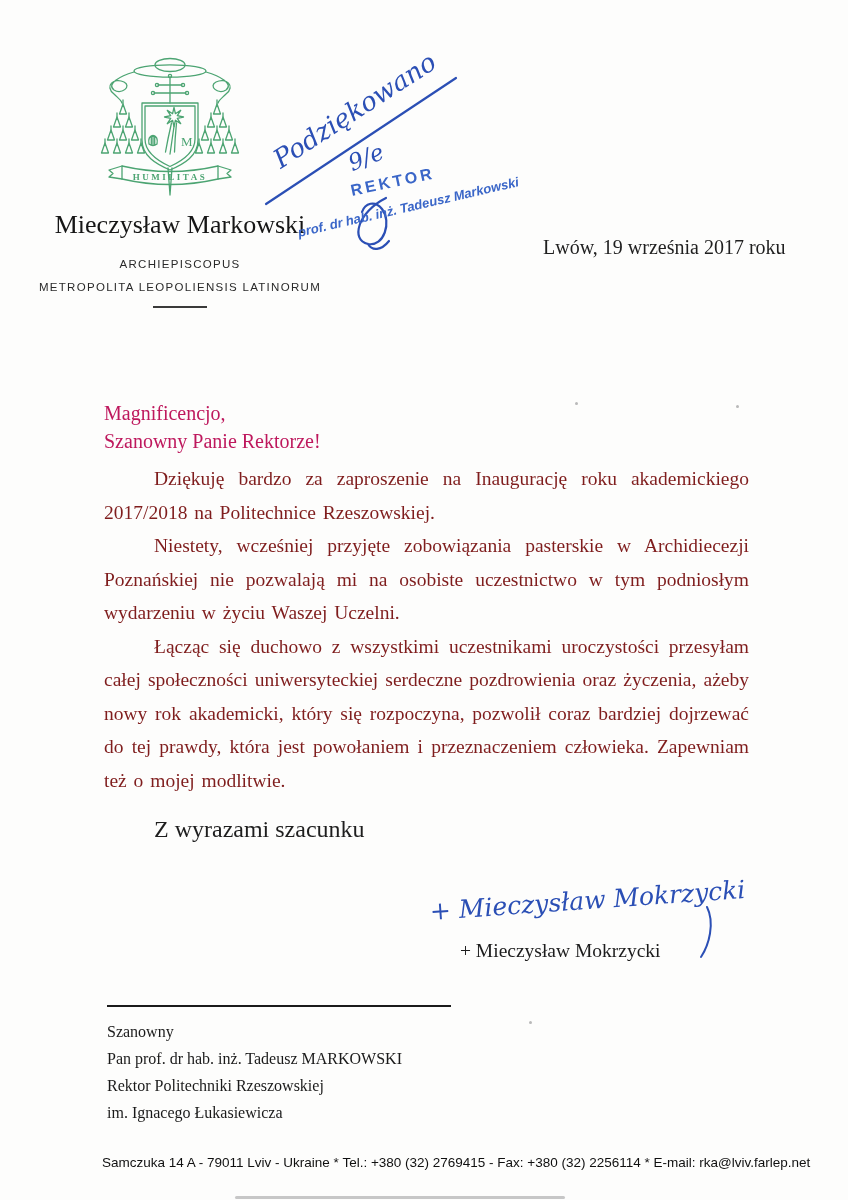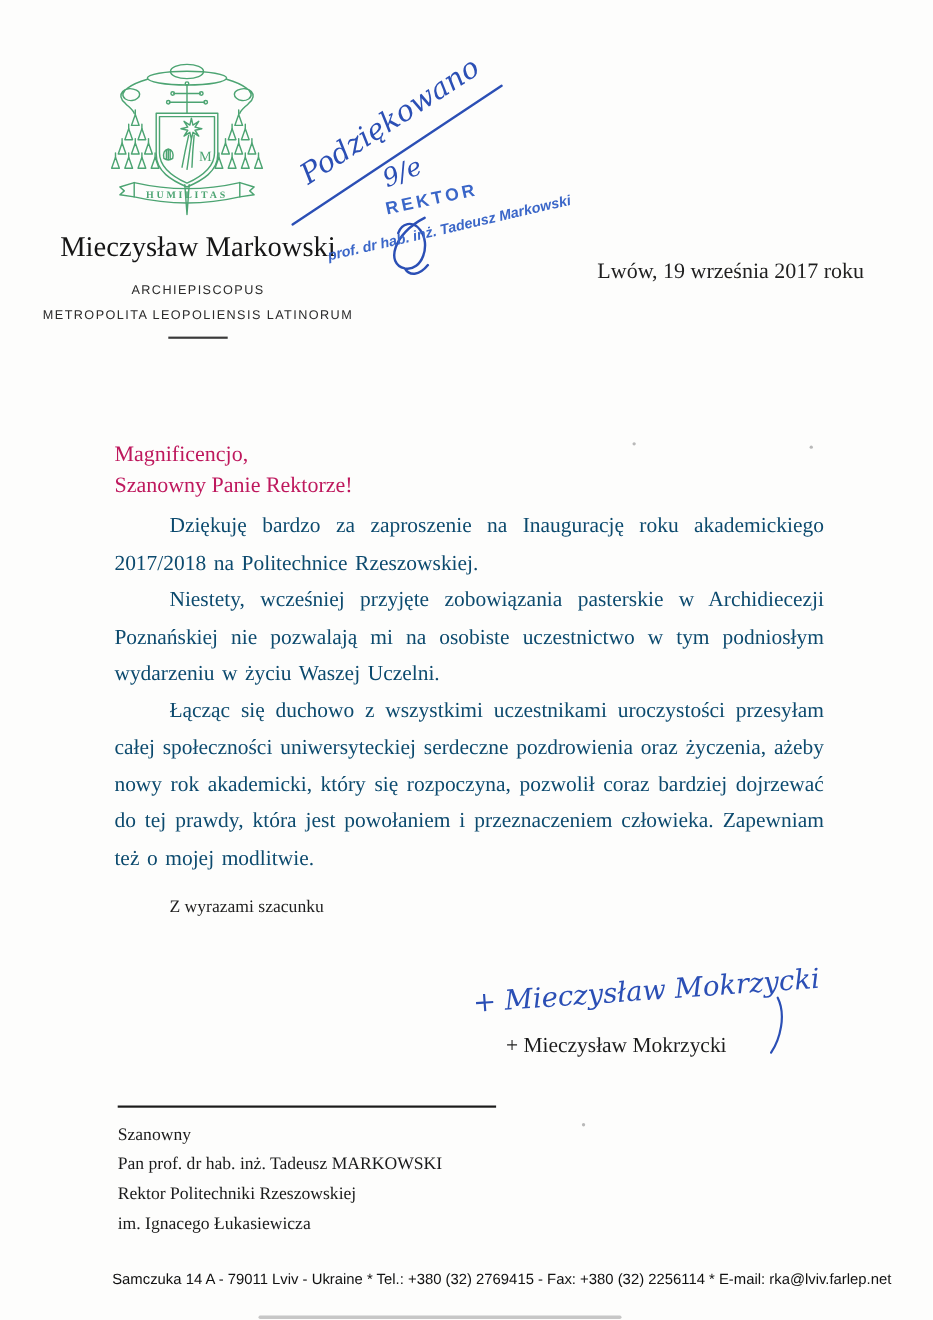--- a/index.html
+++ b/index.html
@@ -27,23 +27,23 @@
   .hw-note{left:26px;top:82px;font-size:26px;transform:rotate(-33deg);transform-origin:0 100%;}
   .hw-initials{left:96px;top:88px;font-size:23px;transform:rotate(-22deg);transform-origin:0 100%;}
   .stamp{position:absolute;color:#3a66c8;font-family:"Liberation Sans",sans-serif;font-weight:bold;white-space:nowrap;}
   .stamp-rektor{left:93px;top:120px;font-size:16px;letter-spacing:3px;transform:rotate(-12deg);transform-origin:0 50%;}
   .stamp-name{left:40px;top:163px;font-size:13px;font-style:italic;transform:rotate(-13deg);transform-origin:0 50%;}
   
   .dateline{position:absolute;left:543px;top:236px;font-size:20px;color:#1f1f1f;}
   
   .letter-body{position:absolute;left:104px;top:400px;width:645px;}
   .salutation{font-weight:normal;font-size:20px;line-height:27.5px;color:#be185d;}
-  .letter-body p{margin:0;font-size:19.5px;line-height:33.5px;text-align:justify;text-indent:50px;word-spacing:2px;color:#0c4a6e;}
+  .letter-body p{margin:0;font-size:19.5px;line-height:33.5px;text-align:justify;text-indent:50px;word-spacing:2px;color:#7f1d1d;}
   .letter-body p.first{margin-top:7px;}
-  .closing{margin-top:19px;margin-left:50px;font-size:16px;color:#1e1e1e;}
+  .closing{margin-top:19px;margin-left:50px;font-size:24px;color:#1e1e1e;}
   
   .hw-signature{position:absolute;left:430px;top:897px;font-size:25px;color:#2b4fb5;font-family:"DejaVu Serif",serif;font-style:italic;white-space:nowrap;transform:rotate(-4deg);transform-origin:0 50%;}
   .typed-signature{position:absolute;left:460px;top:940px;font-size:19.5px;color:#1c1c1c;}
   .sig-flourish{position:absolute;left:695px;top:905px;}
   .sig-flourish path{fill:none;stroke:#2b4fb5;stroke-width:2;stroke-linecap:round;}
   
   .recipient{position:absolute;left:107px;top:1005px;width:400px;}
   .recipient-rule{width:344px;height:2px;background:#1b1b1b;margin-bottom:11px;}
   .recipient-line{font-size:16px;line-height:27px;color:#1a1a1a;}
   

